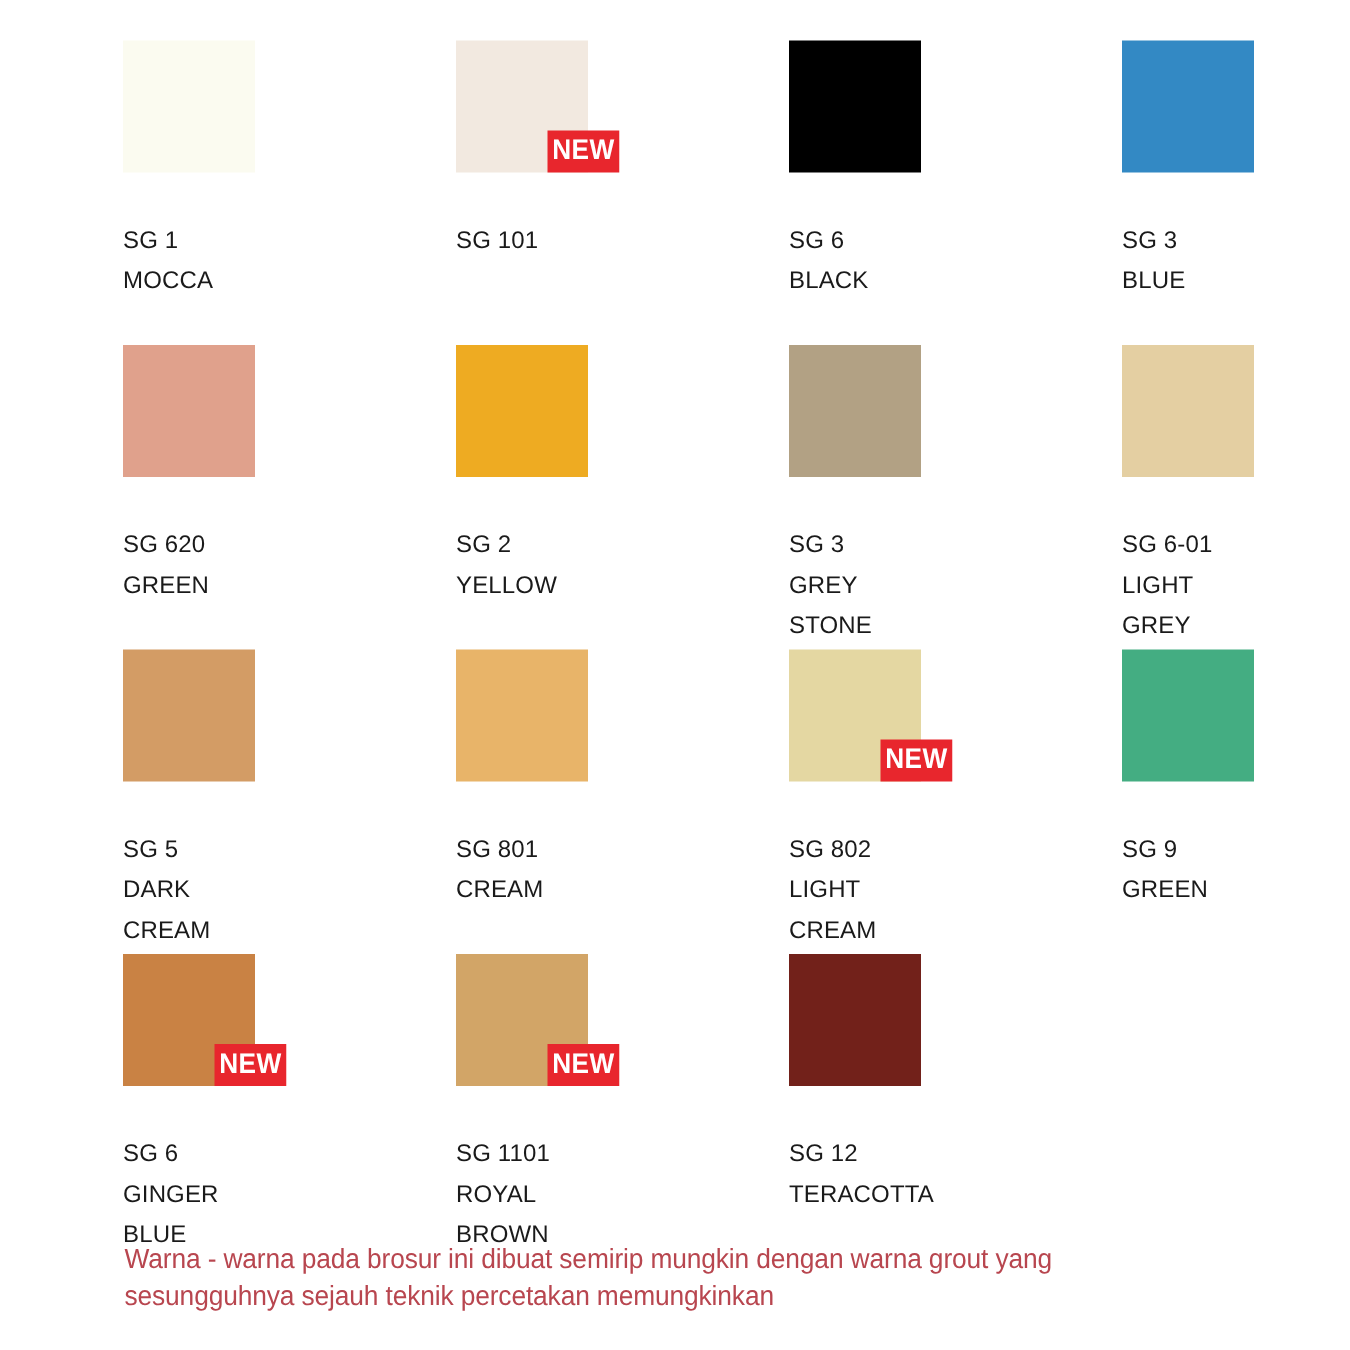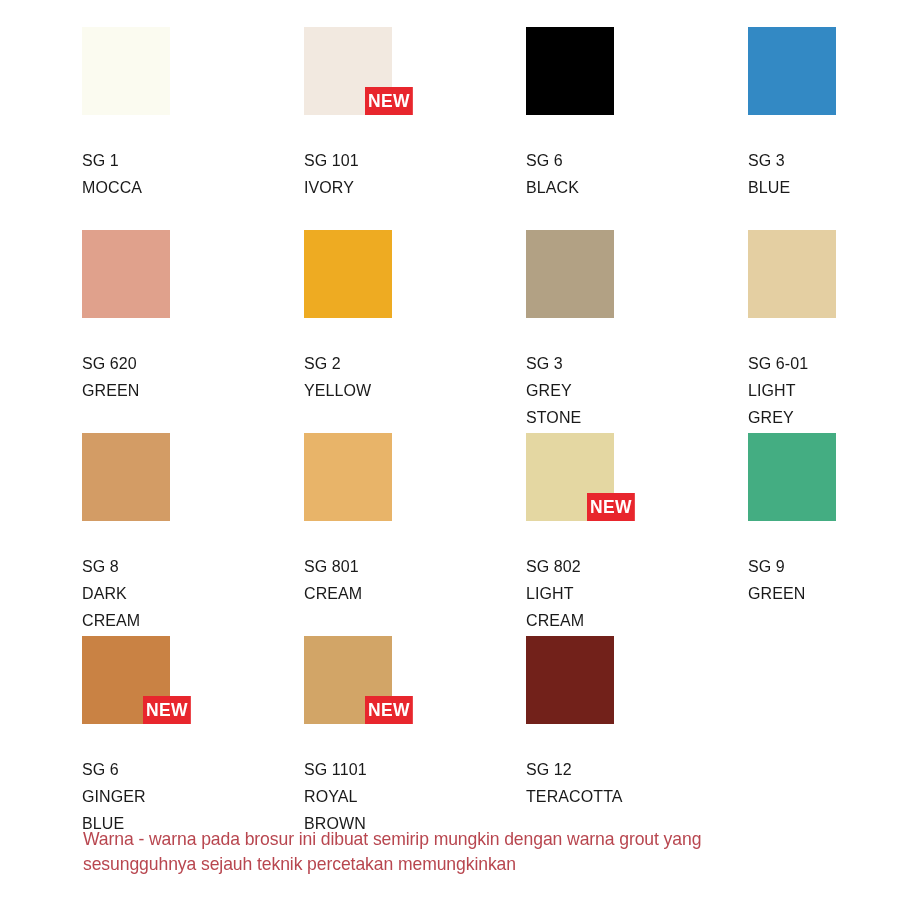--- a/index.html
+++ b/index.html
@@ -106,21 +106,20 @@
         <span class="name-line">MOCCA</span>
       </div>
     </div>
     <div class="swatch-cell">
       <div class="chip-wrap">
         <div class="chip" style="background: rgb(242, 233, 224);"></div>
         <div class="new-badge">NEW</div>
       </div>
       <div class="chip-labels">
         <span class="code-line">SG 101</span>
-        <span class="name-line">IVORY</span>
       </div>
     </div>
     <div class="swatch-cell">
       <div class="chip-wrap">
         <div class="chip" style="background: rgb(0, 0, 0);"></div>
       </div>
       <div class="chip-labels">
         <span class="code-line">SG 6</span>
         <span class="name-line">BLACK</span>
       </div>
@@ -170,21 +169,21 @@
         <span class="code-line">SG 6-01</span>
         <span class="name-line">LIGHT
 GREY</span>
       </div>
     </div>
     <div class="swatch-cell">
       <div class="chip-wrap">
         <div class="chip" style="background: rgb(211, 156, 101);"></div>
       </div>
       <div class="chip-labels">
-        <span class="code-line">SG 8</span>
+        <span class="code-line">SG 5</span>
         <span class="name-line">DARK
 CREAM</span>
       </div>
     </div>
     <div class="swatch-cell">
       <div class="chip-wrap">
         <div class="chip" style="background: rgb(232, 180, 105);"></div>
       </div>
       <div class="chip-labels">
         <span class="code-line">SG 801</span>

